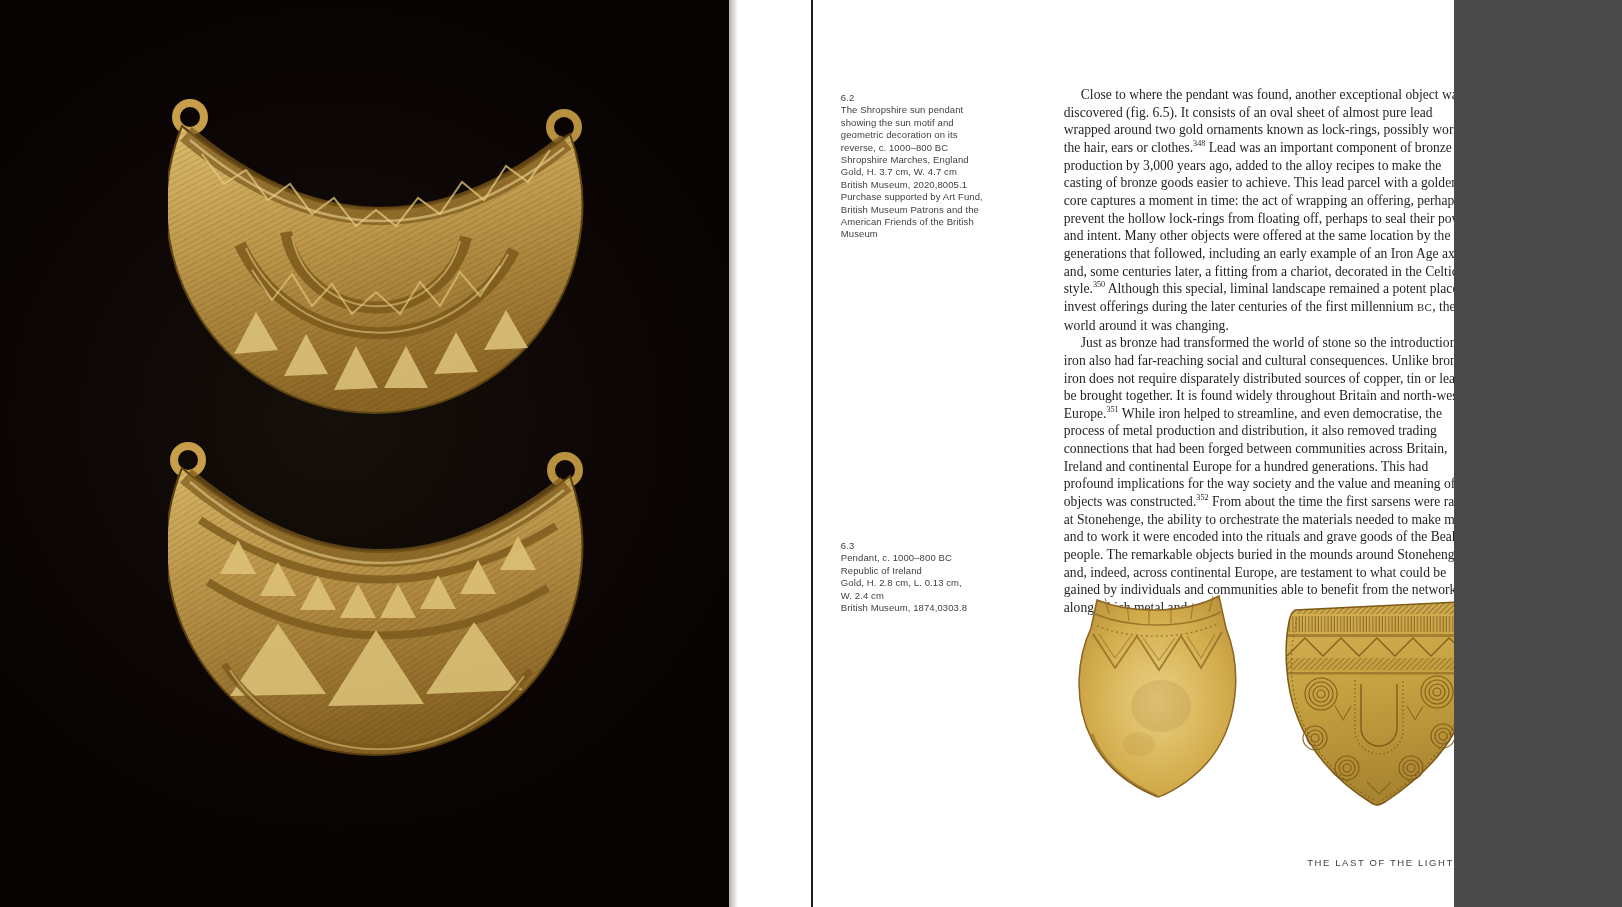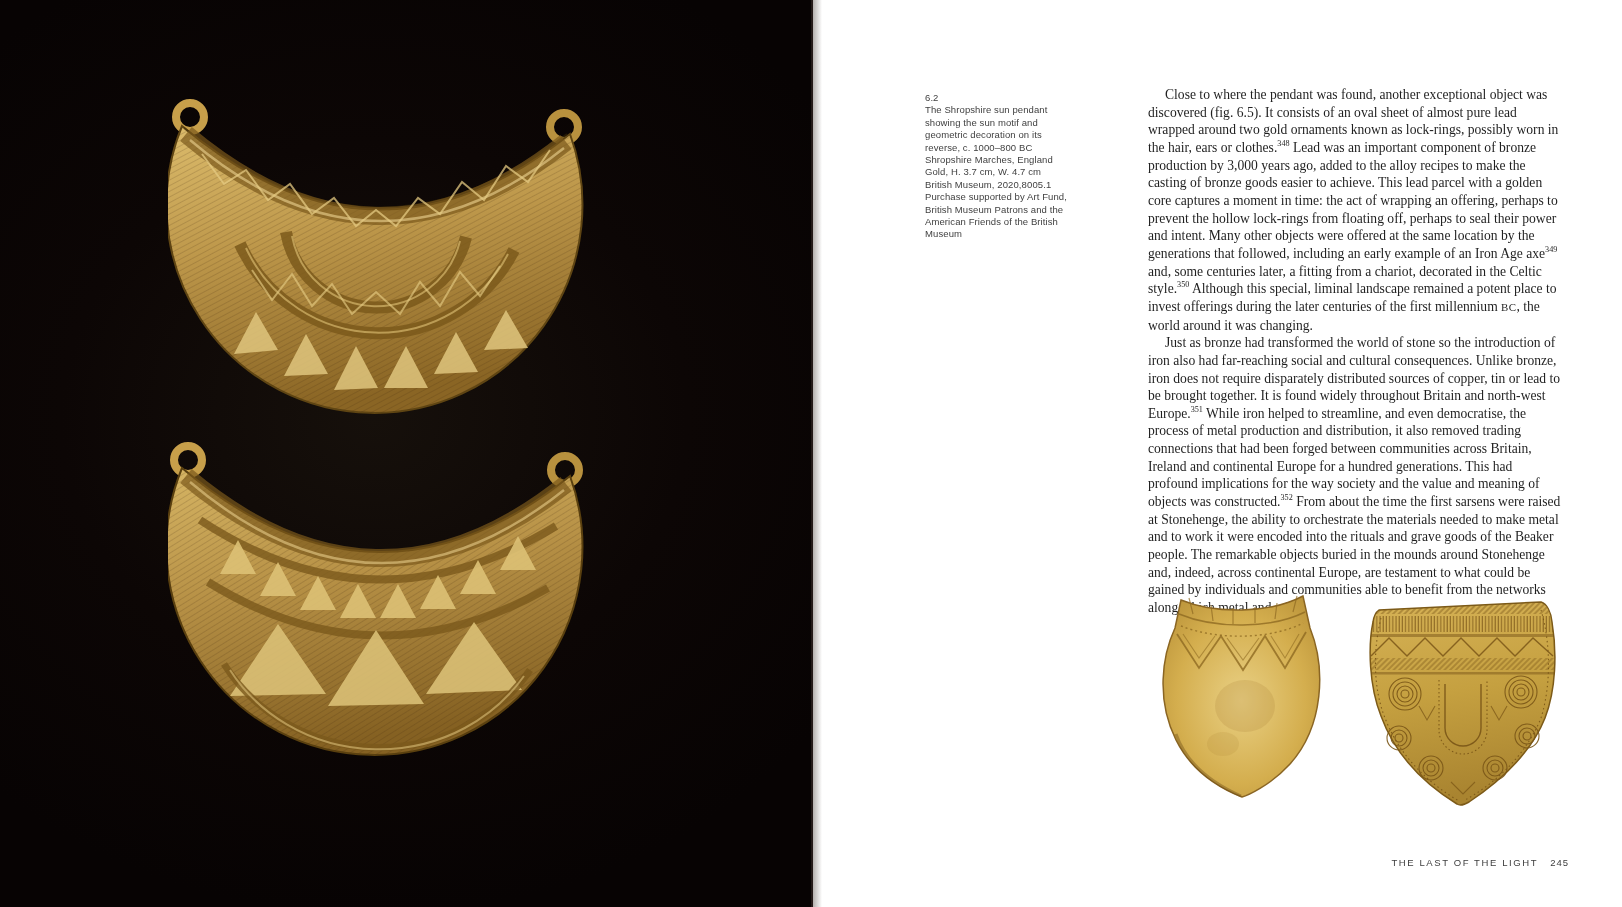--- a/index.html
+++ b/index.html
@@ -1,16 +1,16 @@
 <!DOCTYPE html>
 <html><head>
 <meta charset="utf-8">
 <style>
   html,body{margin:0;padding:0;background:#4a4a4a;}
-  .spread{position:relative;width:1622px;height:907px;display:flex;overflow:hidden;
+  .spread{position:relative;width:1454px;height:907px;display:flex;overflow:hidden;
           font-family:"Liberation Sans",sans-serif;background:#ec4899;}
   .page{position:relative;height:907px;}
   .page-left{width:813px;
     background:radial-gradient(ellipse 70% 55% at 46% 46%, #16100b 0%, #0c0605 55%, #070303 100%);}
   .page-right{width:809px;background:#fff;}
   .page-right::before{content:"";position:absolute;left:0;top:0;bottom:0;width:9px;
     background:linear-gradient(90deg,rgba(40,28,20,.35),rgba(40,28,20,0));pointer-events:none;}
   .gutter{position:absolute;left:811px;top:0;bottom:0;width:2px;background:#241a18;z-index:3;}
 
   .photo{position:absolute;}
@@ -105,20 +105,28 @@
 reverse, c. 1000–800 BC
 Shropshire Marches, England
 Gold, H. 3.7 cm, W. 4.7 cm
 British Museum, 2020,8005.1
 Purchase supported by Art Fund,
 British Museum Patrons and the
 American Friends of the British
 Museum</div>
     </div>
 
+    <div class="caption" style="top:540px">
+      <div class="cap-num">6.3</div>
+      <div class="cap-text">Pendant, c. 1000–800 BC
+Republic of Ireland
+Gold, H. 2.8 cm, L. 0.13 cm,
+W. 2.4 cm
+British Museum, 1874,0303.8</div>
+    </div>
 
 
     <div class="bodycol">
       <p><span>Close to where the pendant was found, another exceptional object was discovered (fig. 6.5). It consists of an oval sheet of almost pure lead wrapped around two gold ornaments known as lock-rings, possibly worn in the hair, ears or clothes.</span><sup>348</sup><span> Lead was an important component of bronze production by 3,000 years ago, added to the alloy recipes to make the casting of bronze goods easier to achieve. This lead parcel with a golden core captures a moment in time: the act of wrapping an offering, perhaps to prevent the hollow lock-rings from floating off, perhaps to seal their power and intent. Many other objects were offered at the same location by the generations that followed, including an early example of an Iron Age axe</span><sup>349</sup><span> and, some centuries later, a fitting from a chariot, decorated in the Celtic style.</span><sup>350</sup><span> Although this special, liminal landscape remained a potent place to invest offerings during the later centuries of the first millennium </span><span class="sc">BC</span><span>, the world around it was changing.</span></p>
       <p><span>Just as bronze had transformed the world of stone so the introduction of iron also had far-reaching social and cultural consequences. Unlike bronze, iron does not require disparately distributed sources of copper, tin or lead to be brought together. It is found widely throughout Britain and north-west Europe.</span><sup>351</sup><span> While iron helped to streamline, and even democratise, the process of metal production and distribution, it also removed trading connections that had been forged between communities across Britain, Ireland and continental Europe for a hundred generations. This had profound implications for the way society and the value and meaning of objects was constructed.</span><sup>352</sup><span> From about the time the first sarsens were raised at Stonehenge, the ability to orchestrate the materials needed to make metal and to work it were encoded into the rituals and grave goods of the Beaker people. The remarkable objects buried in the mounds around Stonehenge and, indeed, across continental Europe, are testament to what could be gained by individuals and communities able to benefit from the networks along which metal and other</span></p>
     </div>
 
     <svg class="photo" style="left:340px;top:584px" width="180" height="224" viewBox="0 0 180 224">
       <defs>
         <radialGradient id="gP" cx="0.5" cy="0.52" r="0.75">

